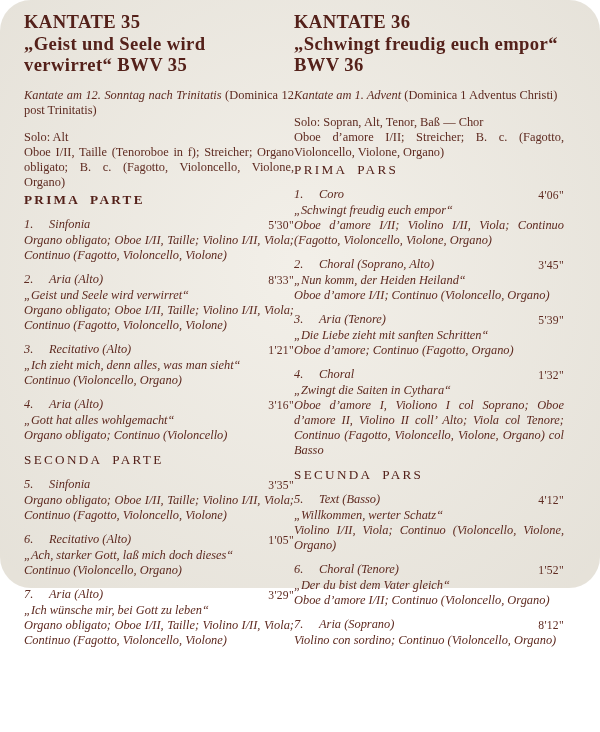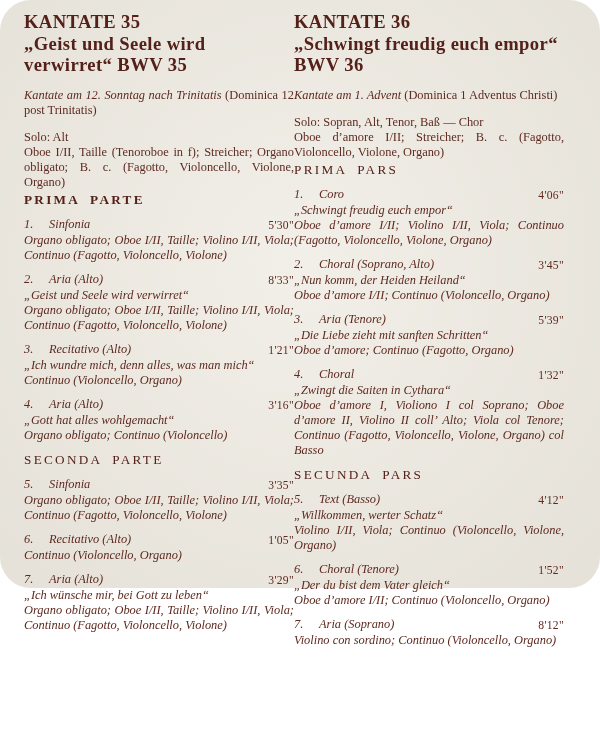--- a/index.html
+++ b/index.html
@@ -72,21 +72,21 @@
         </div>
         <div class="mov-incipit">„Geist und Seele wird verwirret“</div>
         <div class="mov-scoring">Organo obligato; Oboe I/II, Taille; Violino I/II, Viola; Continuo (Fagotto, Violoncello, Violone)</div>
       </div>
       <div class="movement">
         <div class="mov-head">
           <span class="mov-num">3.</span>
           <span class="mov-title">Recitativo (Alto)</span>
           <span class="mov-duration">1'21"</span>
         </div>
-        <div class="mov-incipit">„Ich wundre mich, denn alles, was man mich“</div>
+        <div class="mov-incipit">„Ich zieht mich, denn alles, was man sieht“</div>
         <div class="mov-scoring">Continuo (Violoncello, Organo)</div>
       </div>
       <div class="movement">
         <div class="mov-head">
           <span class="mov-num">4.</span>
           <span class="mov-title">Aria (Alto)</span>
           <span class="mov-duration">3'16"</span>
         </div>
         <div class="mov-incipit">„Gott hat alles wohlgemacht“</div>
         <div class="mov-scoring">Organo obligato; Continuo (Violoncello)</div>
@@ -99,20 +99,21 @@
           <span class="mov-duration">3'35"</span>
         </div>
         <div class="mov-scoring">Organo obligato; Oboe I/II, Taille; Violino I/II, Viola; Continuo (Fagotto, Violoncello, Violone)</div>
       </div>
       <div class="movement">
         <div class="mov-head">
           <span class="mov-num">6.</span>
           <span class="mov-title">Recitativo (Alto)</span>
           <span class="mov-duration">1'05"</span>
         </div>
+        <div class="mov-incipit">„Ach, starker Gott, laß mich doch dieses“</div>
         <div class="mov-scoring">Continuo (Violoncello, Organo)</div>
       </div>
       <div class="movement">
         <div class="mov-head">
           <span class="mov-num">7.</span>
           <span class="mov-title">Aria (Alto)</span>
           <span class="mov-duration">3'29"</span>
         </div>
         <div class="mov-incipit">„Ich wünsche mir, bei Gott zu leben“</div>
         <div class="mov-scoring">Organo obligato; Oboe I/II, Taille; Violino I/II, Viola; Continuo (Fagotto, Violoncello, Violone)</div>

